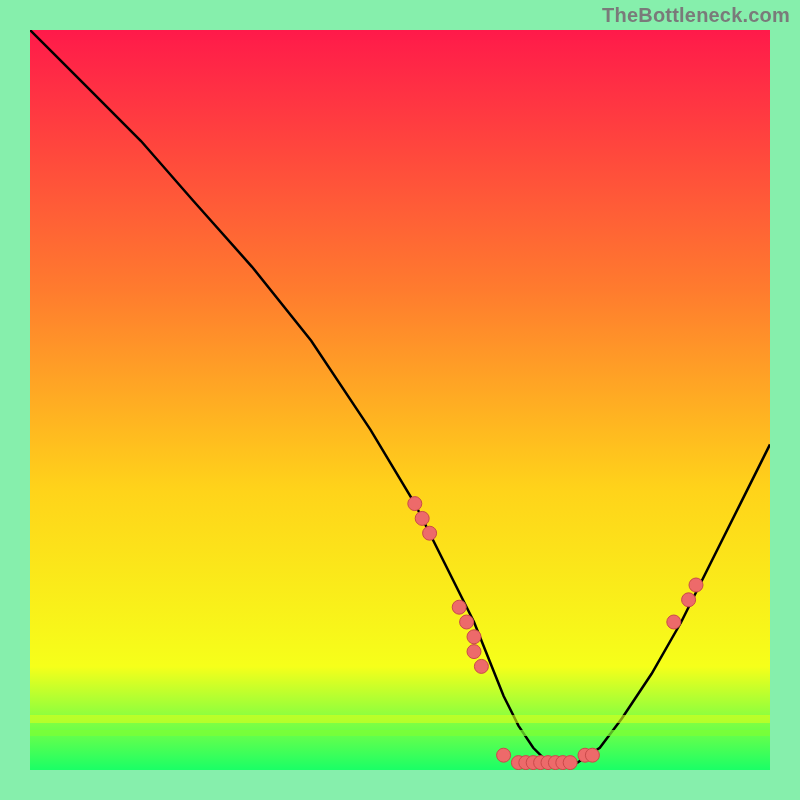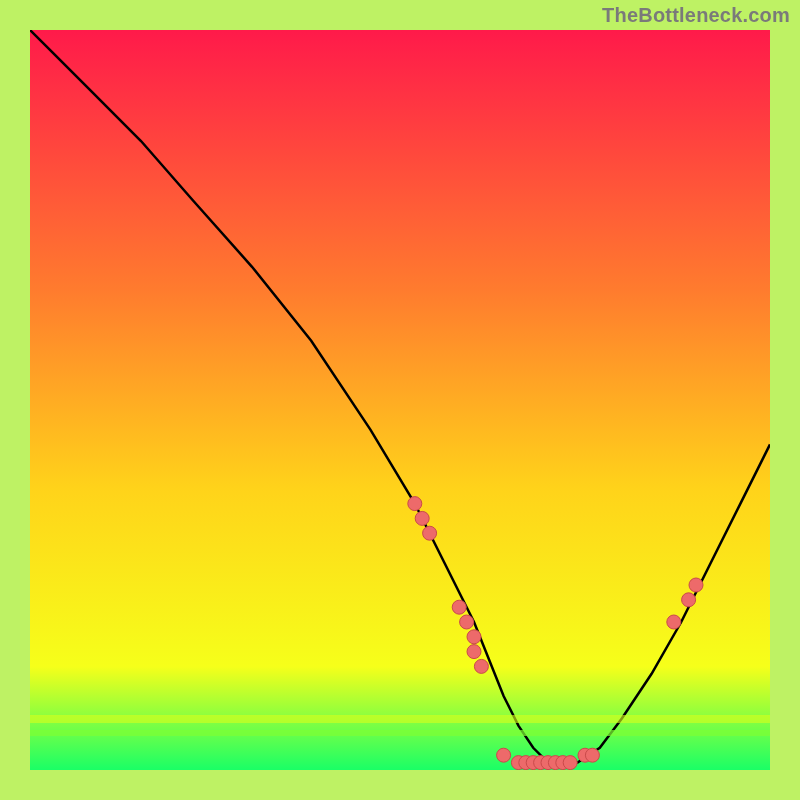--- a/index.html
+++ b/index.html
@@ -10,21 +10,21 @@
     background: #000;
     overflow: hidden;
     font-family: Arial, Helvetica, sans-serif;
   }
   .frame {
     position: absolute;
     top: 0;
     left: 0;
     width: 800px;
     height: 800px;
-    background: #bef264;
+    background: #86efac;
   }
   .attribution {
     position: absolute;
     top: 4px;
     right: 10px;
     color: #7a7a7a;
     font-size: 20px;
     font-weight: 600;
     letter-spacing: 0.2px;
     z-index: 10;

